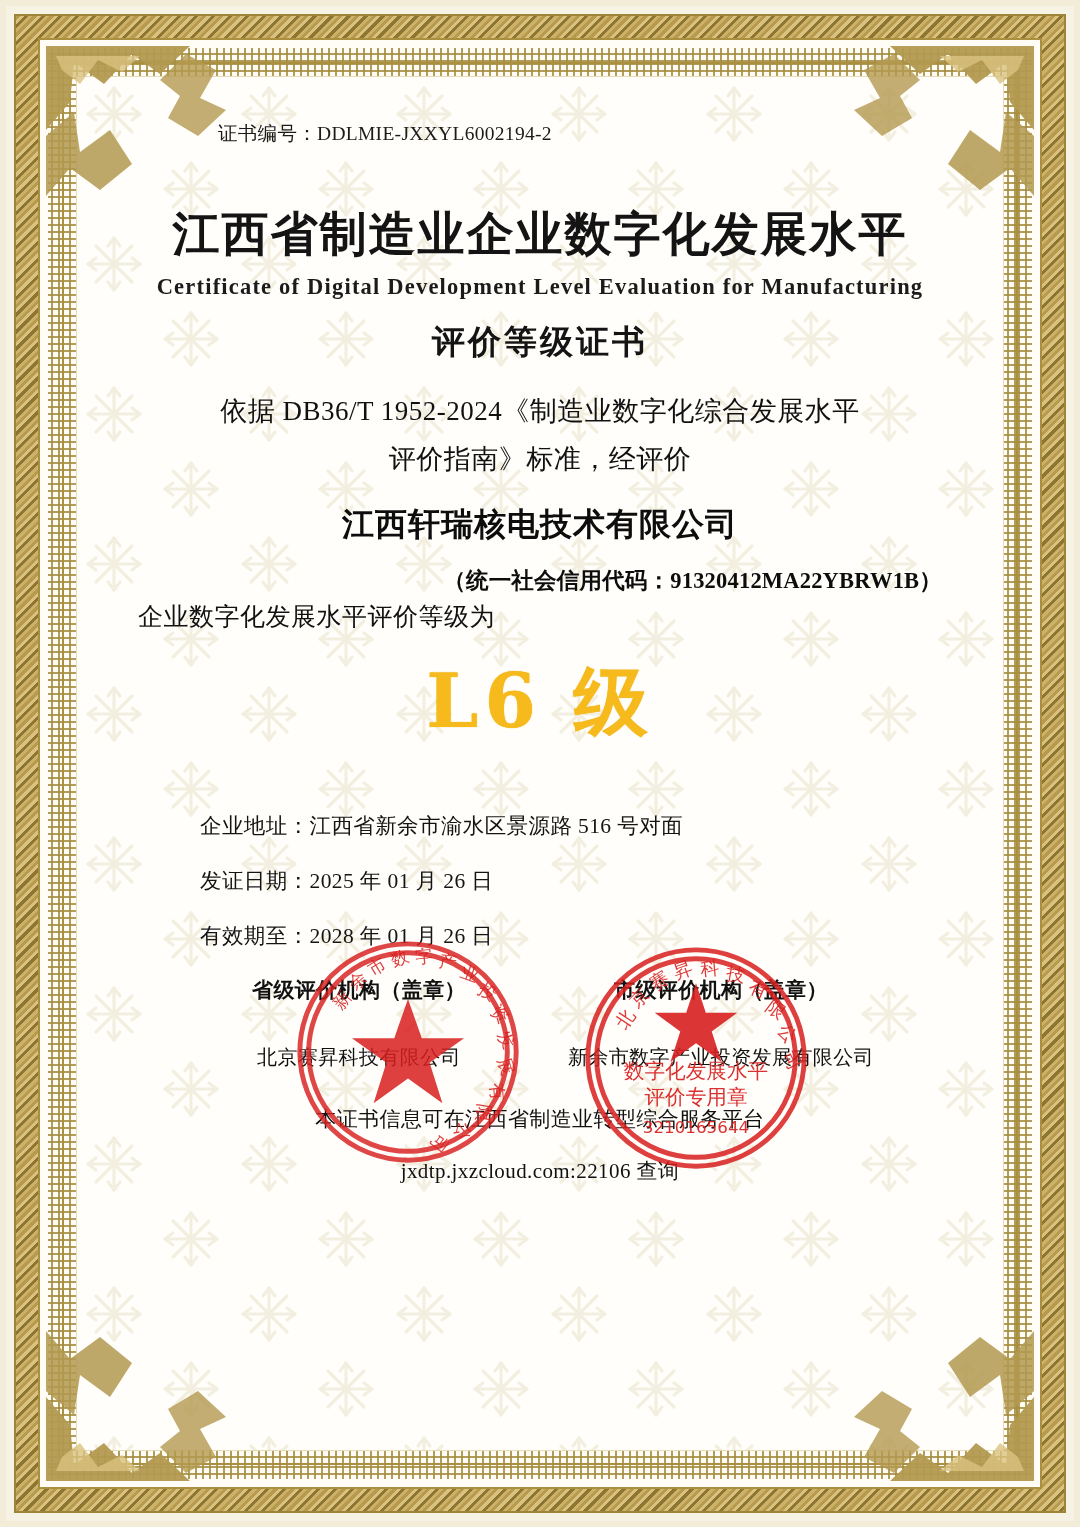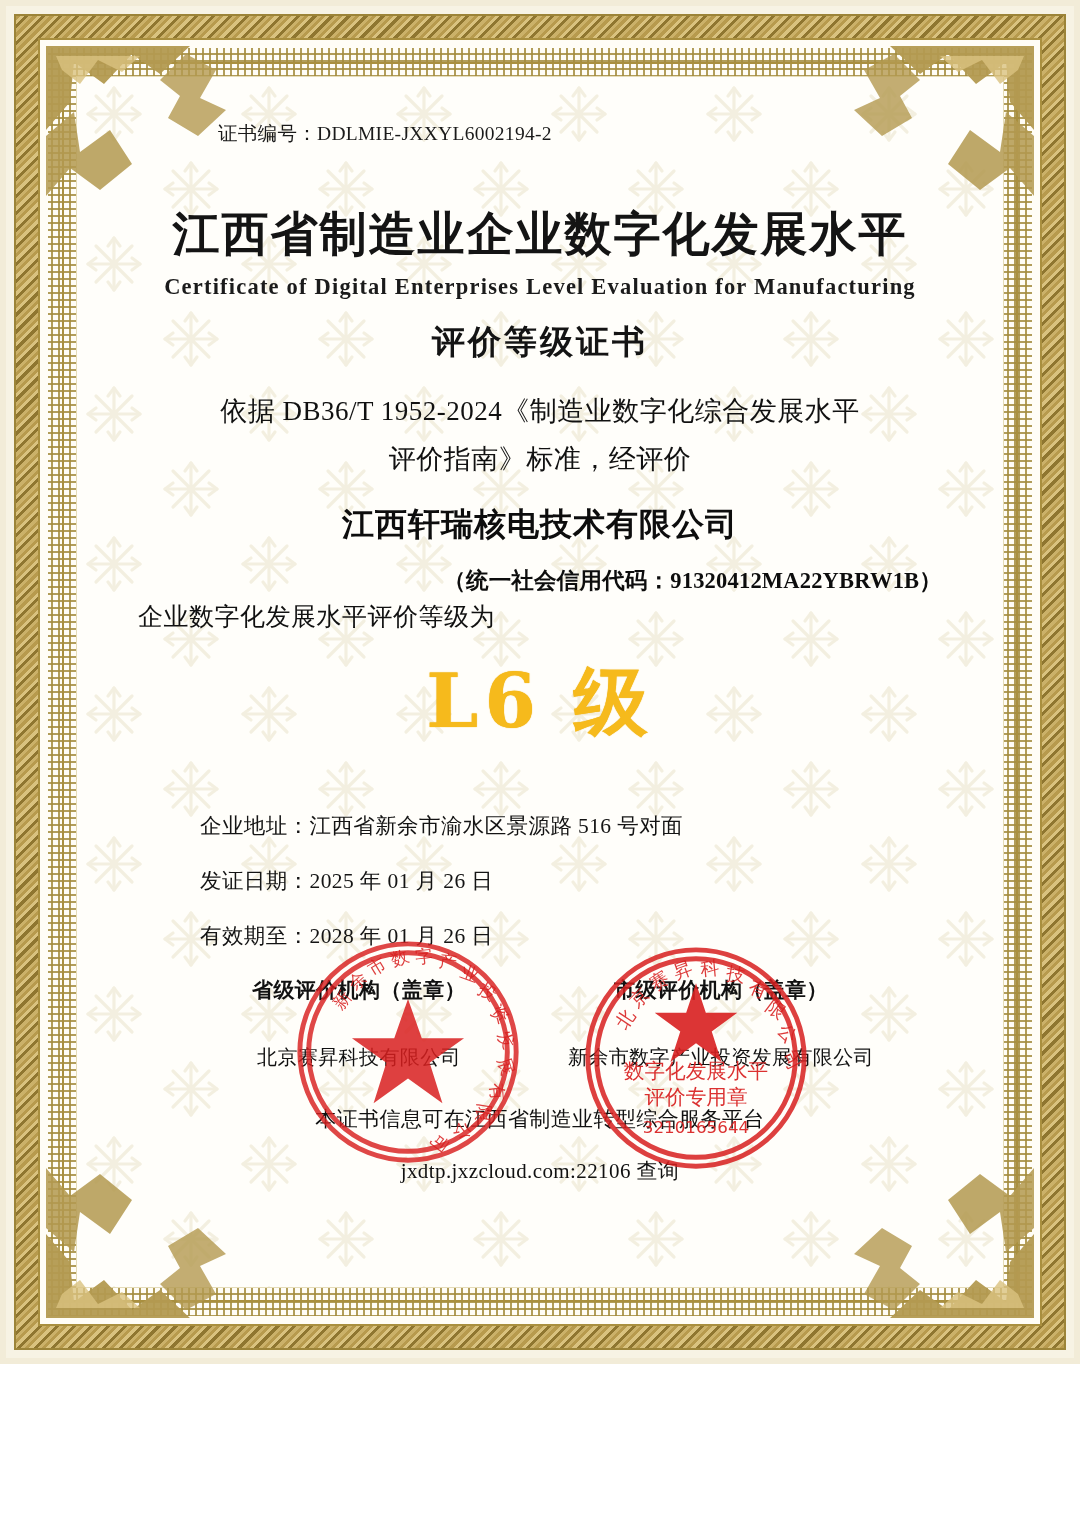--- a/index.html
+++ b/index.html
@@ -11,21 +11,21 @@
     width: 1080px;
     height: 1527px;
     font-family: "Liberation Serif", serif;
     -webkit-font-smoothing: antialiased;
   }
 
   
   .certificate {
     position: relative;
     width: 1080px;
-    height: 1364px;
+    height: 1527px;
     box-sizing: border-box;
     background: #f9a8d4;
     overflow: hidden;
   }
 
   
   .border-outer {
     position: absolute;
     left: 0; top: 0; right: 0; bottom: 0;
     box-sizing: border-box;
@@ -300,21 +300,21 @@
       <rect x="0" y="0" width="928" height="1375" fill="url(#flakes)"></rect>
     </svg>
 
     <div class="content">
 
       <div class="serial">
         <span>证书编号：</span><span>DDLMIE-JXXYL6002194-2</span>
       </div>
 
       <div class="title-cn">江西省制造业企业数字化发展水平</div>
-      <div class="title-en">Certificate of Digital Enterprises Level Evaluation for Manufacturing</div>
+      <div class="title-en">Certificate of Digital Development Level Evaluation for Manufacturing</div>
 
       <div class="subtitle-cn">评价等级证书</div>
 
       <div class="body-line">依据 DB36/T 1952-2024《制造业数字化综合发展水平</div>
       <div class="body-line second">评价指南》标准，经评价</div>
 
       <div class="company">江西轩瑞核电技术有限公司</div>
       <div class="credit-code">（统一社会信用代码：91320412MA22YBRW1B）</div>
 
       <div class="grade-lead">企业数字化发展水平评价等级为</div>

